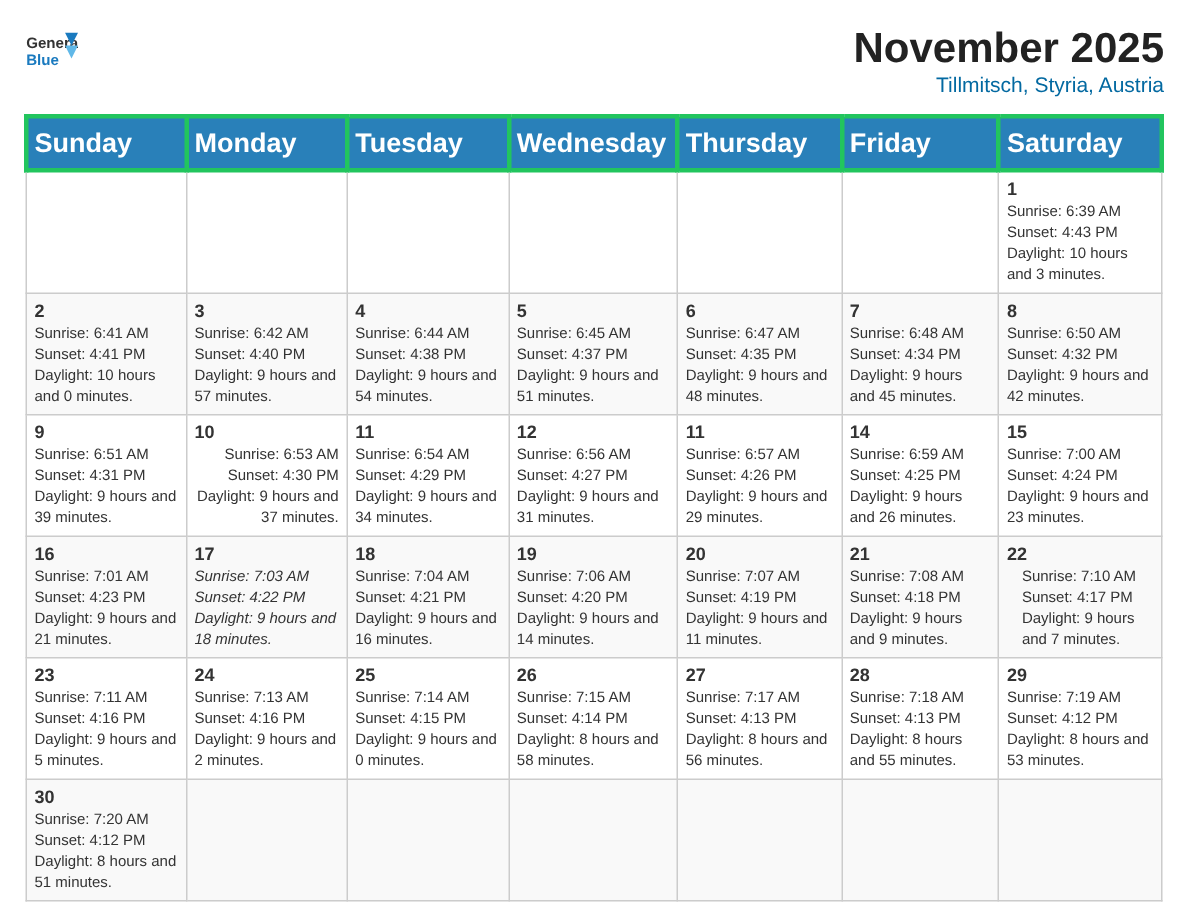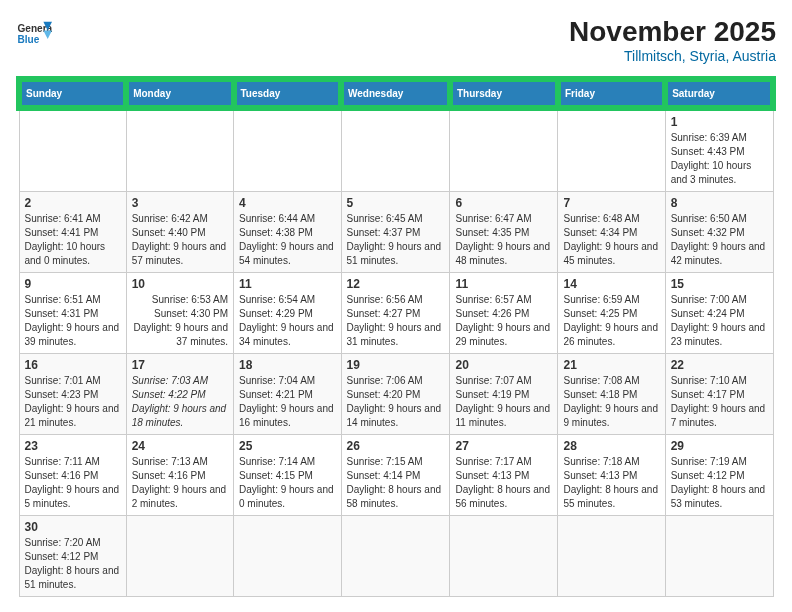--- a/index.html
+++ b/index.html
@@ -38,25 +38,25 @@
       color: #0369a1;
     }
     .calendar {
       width: 100%;
       border-collapse: collapse;
       border: 1px solid #ccc;
     }
     .calendar th {
       background-color: #2980b9;
       color: #fff;
-      font-size: 10px;
+      font-size: 18px;
       font-weight: bold;
       padding: 6px 4px;
       text-align: left;
-      border: 6px solid #22c55e;
+      border: 3px solid #22c55e;
     }
     .calendar td {
       vertical-align: top;
       border: 1px solid #ccc;
       padding: 4px 5px;
       width: 113px;
       min-height: 80px;
       font-size: 10.5px;
       color: #333;
       background: #fff;
@@ -244,21 +244,21 @@
 Daylight: 9 hours and 11 minutes.</div>
         </td>
         <td>
           <span class="day-num">21</span>
           <div class="day-info" style="white-space: pre-line;">Sunrise: 7:08 AM
 Sunset: 4:18 PM
 Daylight: 9 hours and 9 minutes.</div>
         </td>
         <td>
           <span class="day-num">22</span>
-          <div class="day-info" style="white-space: pre-line;">Sunrise: 7:10 AM
+          <div class="day-info" style="white-space: pre-line; margin-left: 10px;">Sunrise: 7:10 AM
 Sunset: 4:17 PM
 Daylight: 9 hours and 7 minutes.</div>
         </td>
       </tr>
       <tr>
         <td>
           <span class="day-num">23</span>
           <div class="day-info" style="white-space: pre-line;">Sunrise: 7:11 AM
 Sunset: 4:16 PM
 Daylight: 9 hours and 5 minutes.</div>

